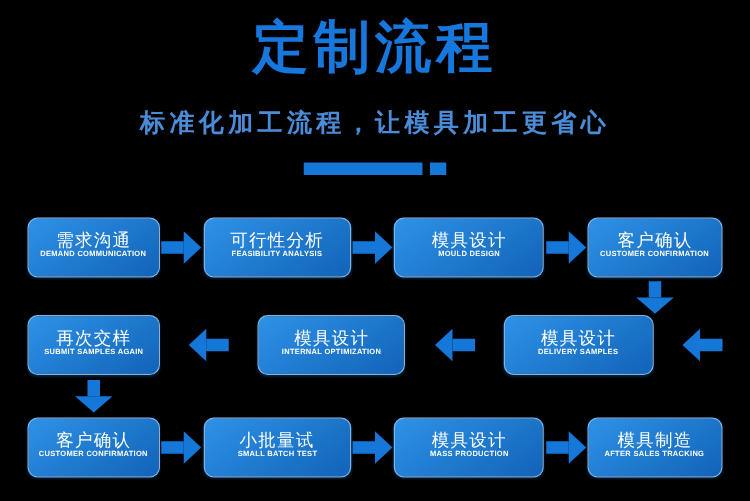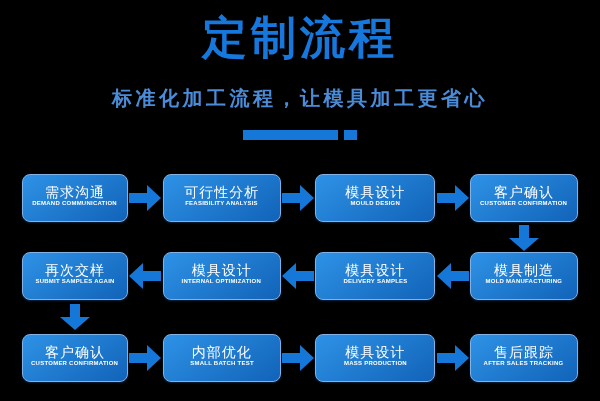--- a/index.html
+++ b/index.html
@@ -108,43 +108,39 @@
     <div class="step-box w2">
       <div class="zh">模具设计</div>
       <div class="en">INTERNAL OPTIMIZATION</div>
     </div>
     <div class="harrow left"></div>
     <div class="step-box w3">
       <div class="zh">模具设计</div>
       <div class="en">DELIVERY SAMPLES</div>
     </div>
     <div class="harrow left"></div>
-    <div class="step-box w4">
-      <div class="zh">模具制造</div>
-      <div class="en">MOLD MANUFACTURING</div>
-    </div>
   </div>
 
   <div class="varrow down2"></div>
 
   <div class="flow-row row3">
     <div class="step-box w1">
       <div class="zh">客户确认</div>
       <div class="en">CUSTOMER CONFIRMATION</div>
     </div>
     <div class="harrow right"></div>
     <div class="step-box w2">
-      <div class="zh">内部优化</div>
+      <div class="zh">小批量试</div>
       <div class="en">SMALL BATCH TEST</div>
     </div>
     <div class="harrow right"></div>
     <div class="step-box w3">
       <div class="zh">模具设计</div>
       <div class="en">MASS PRODUCTION</div>
     </div>
     <div class="harrow right"></div>
     <div class="step-box w4">
-      <div class="zh">售后跟踪</div>
+      <div class="zh">模具制造</div>
       <div class="en">AFTER SALES TRACKING</div>
     </div>
   </div>
 
 </div>
 
 </body></html>

